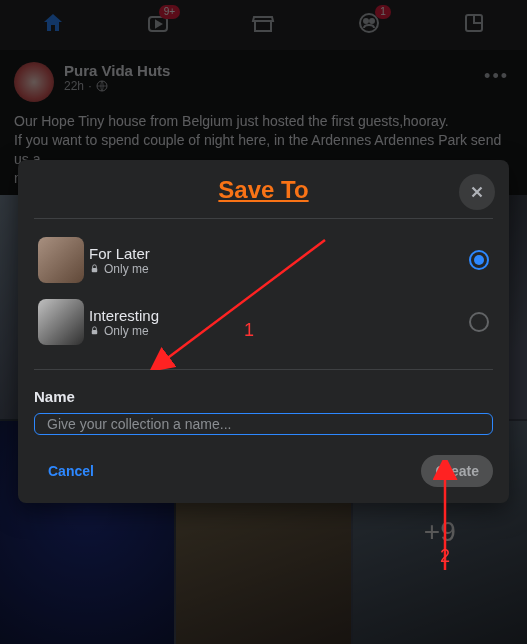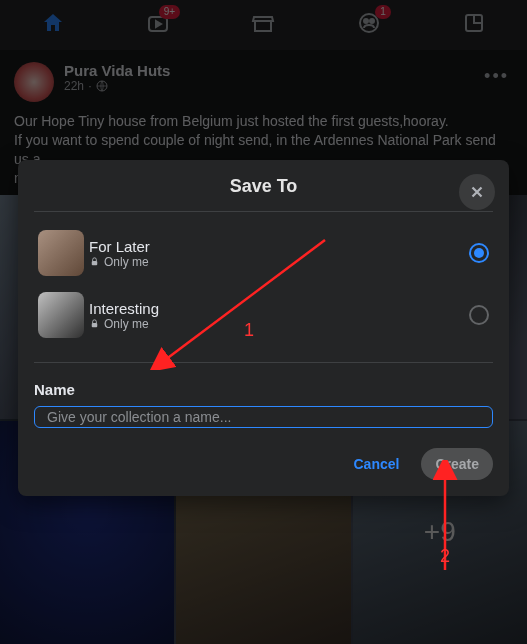--- a/index.html
+++ b/index.html
@@ -129,23 +129,24 @@
       box-shadow: 0 8px 24px rgba(0,0,0,0.5);
       padding: 16px;
     }
     .modal-header {
       text-align: center;
       position: relative;
       padding-bottom: 14px;
       border-bottom: 1px solid #3e4042;
     }
     .modal-title {
-      font-size: 18px;
+      font-size: 24px;
       font-weight: 700;
-      color: #e5e5e5;
+      color: #f97316;
+      text-decoration: underline;
     }
     .close-btn {
       position: absolute;
       right: -2px;
       top: -2px;
       width: 36px;
       height: 36px;
       border-radius: 50%;
       background: #3a3b3c;
       display: flex;
@@ -224,22 +225,22 @@
       padding: 2px 12px;
       color: #e4e6eb;
       font-size: 14px;
       outline: none;
     }
     .name-input::placeholder {
       color: #8a8d91;
     }
     .modal-footer {
       display: flex;
-      justify-content: flex-end;
-      gap: 8px;
+      justify-content: space-between;
+      gap: 16px;
       margin-top: 20px;
     }
     .btn {
       padding: 8px 14px;
       border-radius: 6px;
       font-size: 14px;
       font-weight: 600;
       border: none;
       cursor: pointer;
     }
@@ -325,21 +326,21 @@
         <svg width="12" height="12" viewBox="0 0 24 24" fill="currentColor">
             <circle cx="12" cy="12" r="10" fill="none" stroke="currentColor" stroke-width="2"></circle>
             <path d="M2 12h20M12 2c3 3 3 17 0 20M12 2c-3 3-3 17 0 20" stroke="currentColor" stroke-width="1.5" fill="none"></path>
           </svg>
       </div>
     </div>
     <div class="more-btn">•••</div>
   </div>
   <div class="post-text">
     <div>Our Hope Tiny house from Belgium just hosted the first guests,hooray.</div>
-    <div>If you want to spend couple of night send, in the Ardennes National Park send us a</div>
+    <div>If you want to spend couple of night here, in the Ardennes Ardennes Park send us a</div>
     <div>n</div>
   </div>
 </div>
 
 <div class="photos-area">
   <div class="photo big"></div>
   <div class="photo p2"></div>
   <div class="photo p3"></div>
   <div class="photo p4">
     <span class="more-count">+9</span>

